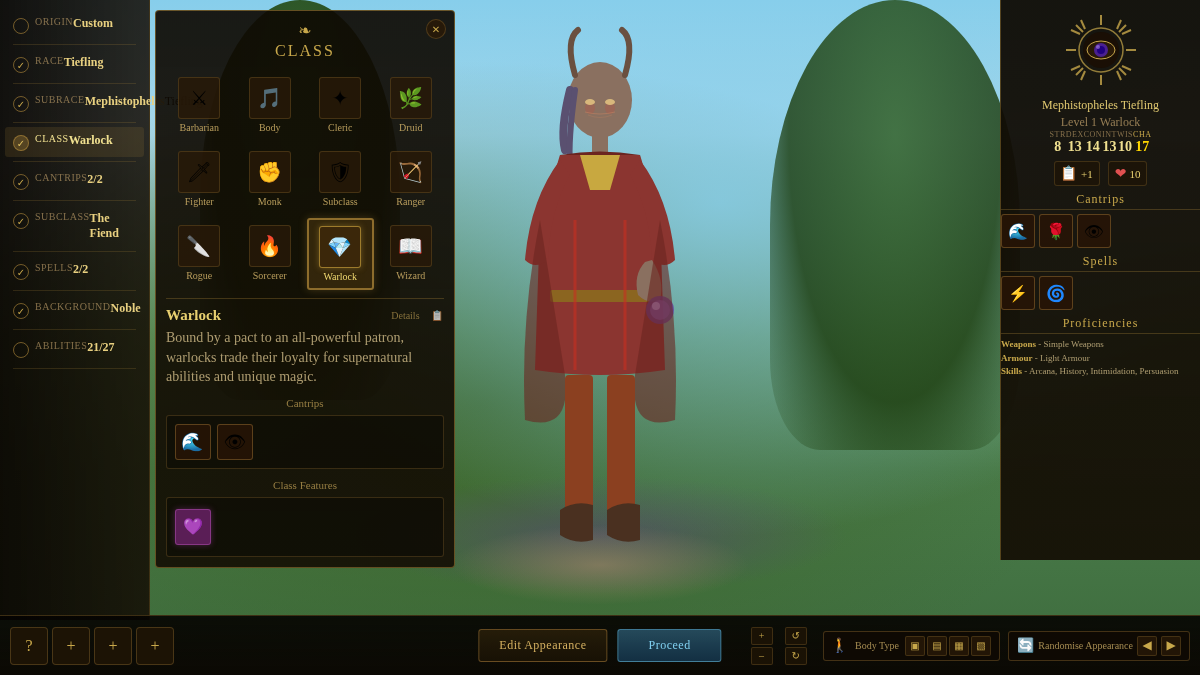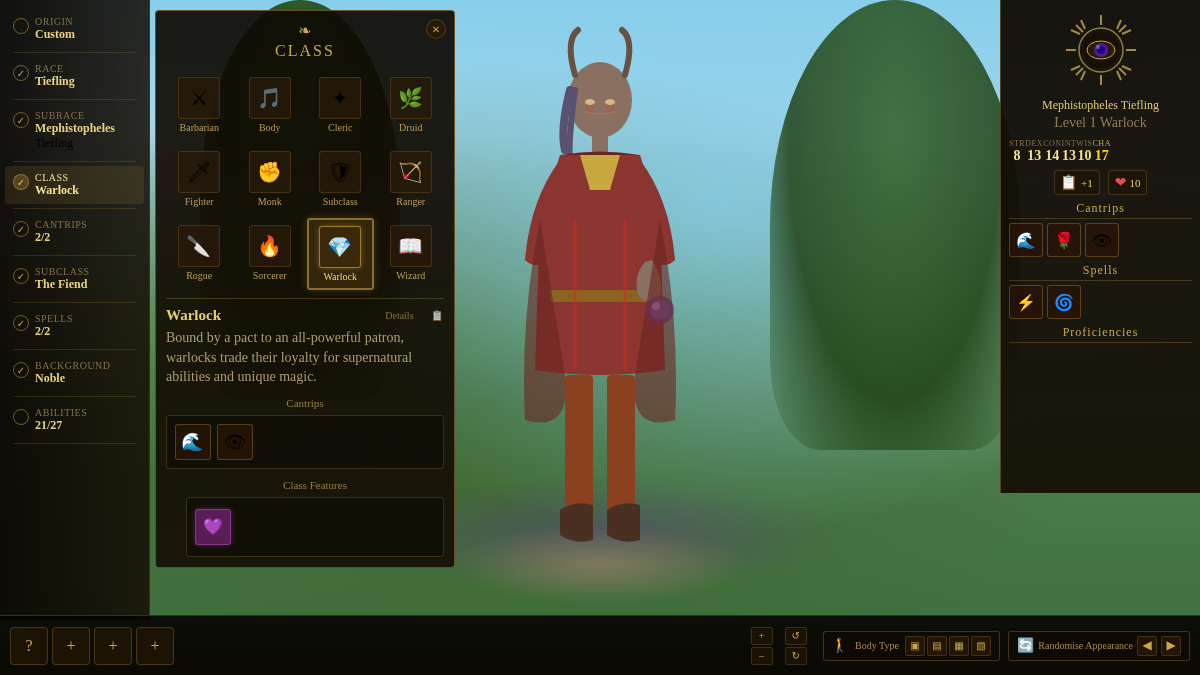--- a/index.html
+++ b/index.html
@@ -127,21 +127,21 @@
       font-size: 10px;
     }
 
     .sidebar-item.active .sidebar-check {
       background: rgba(180,140,60,0.3);
       color: #e0c060;
     }
 
     .sidebar-text {
       display: flex;
-      flex-direction: column;
+      flex-direction: row;
     }
 
     .sidebar-label {
       color: rgba(180,150,100,0.7);
       font-size: 10px;
       text-transform: uppercase;
       letter-spacing: 0.5px;
     }
 
     .sidebar-value {
@@ -248,21 +248,21 @@
       font-size: 15px;
       font-weight: bold;
     }
 
     .desc-details {
       color: rgba(180,150,80,0.7);
       font-size: 10px;
       cursor: pointer;
       display: flex;
       align-items: center;
-      gap: 18px;
+      gap: 12px;
       text-align: center;
     }
 
     .desc-text {
       color: rgba(200,180,130,0.85);
       font-size: 14px;
       line-height: 1.4;
       text-align: left;
     }
 
@@ -296,21 +296,20 @@
       display: flex;
       align-items: center;
       justify-content: center;
       font-size: 18px;
       cursor: pointer;
     }
 
     
     .features-section {
       margin-top: 10px;
-      margin-left: 20px;
     }
 
     .features-box {
       background: rgba(0,0,0,0.3);
       border: 1px solid rgba(120,90,40,0.4);
       border-radius: 3px;
       padding: 8px;
       min-height: 60px;
       display: flex;
       align-items: center;
@@ -328,24 +327,24 @@
       font-size: 16px;
       box-shadow: 0 0 6px rgba(160,60,160,0.4);
     }
 
     
     .right-panel {
       position: absolute;
       right: 0;
       top: 0;
       width: 200px;
-      height: 493px;
+      height: 560px;
       background: linear-gradient(180deg, rgba(15,10,3,0.95) 0%, rgba(20,13,4,0.92) 100%);
       border-left: 1px solid rgba(180,140,60,0.4);
-      padding: 10px 8px;
+      padding: 10px 0;
       overflow: hidden;
     }
 
     
     .emblem-area {
       display: flex;
       justify-content: center;
       margin-bottom: 8px;
     }
 
@@ -358,28 +357,27 @@
     .char-name {
       text-align: center;
       color: #e0c870;
       font-size: 12px;
       margin-bottom: 2px;
     }
 
     .char-level {
       text-align: center;
       color: rgba(180,150,100,0.8);
-      font-size: 14px;
-      margin-bottom: 8px;
+      font-size: 12px;
     }
 
     
     .stats-row {
       display: flex;
-      justify-content: flex-start;
+      justify-content: center;
       margin-bottom: 4px;
     }
 
     .stat-col {
       display: flex;
       flex-direction: column;
       align-items: center;
     }
 
     .stat-label {
@@ -984,32 +982,41 @@
       <div class="spell-icon">👁</div>
     </div>
 
   <div class="rpanel-section-title">Spells</div>
   <div class="spell-icons-row" id="rpanel-spells">
       <div class="spell-icon">⚡</div>
       <div class="spell-icon">🌀</div>
     </div>
 
   <div class="rpanel-section-title">Proficiencies</div>
+  <div class="proficiency-text" id="proficiency-text">
+      <div><span class="prof-category">Weapons</span> - <span>Simple Weapons</span></div>
+      <div><span class="prof-category">Armour</span> - <span>Light Armour</span></div>
+      <div><span class="prof-category">Skills</span> - <span>Arcana, History, Intimidation, Persuasion</span></div>
+    </div>
 </div>
 
 <div class="bottom-bar">
   <div class="bottom-left-icons">
     <div class="bottom-icon-btn">
       <span>?</span>
     </div>
     <div class="bottom-icon-btn">+</div>
     <div class="bottom-icon-btn">+</div>
     <div class="bottom-icon-btn">+</div>
   </div>
 
+  <div class="bottom-center-btns">
+    <button class="btn-appearance">Edit Appearance</button>
+    <button class="btn-proceed">Proceed</button>
+  </div>
 
   <div class="bottom-right">
 
     <div style="display:flex;flex-direction:column;gap:2px;margin-right:4px;">
       <div class="zoom-btn">+</div>
       <div class="zoom-btn">–</div>
     </div>
 
     <div style="display:flex;flex-direction:column;gap:2px;margin-right:8px;">
       <div class="rotate-btn">↺</div>

